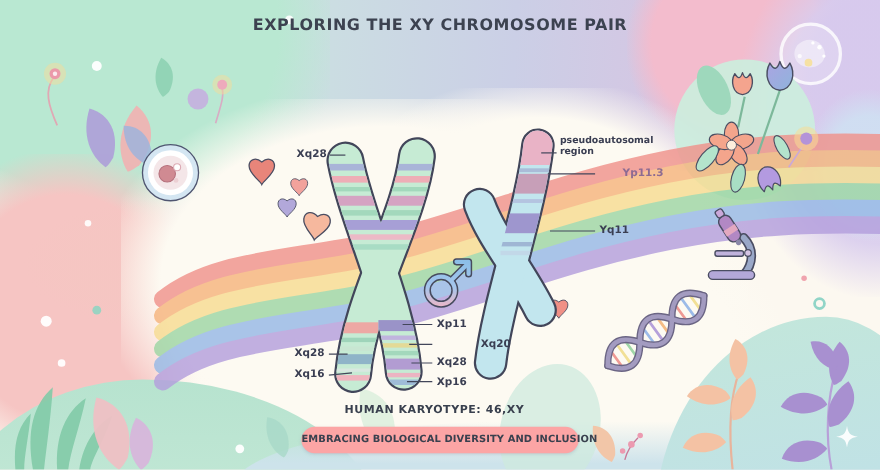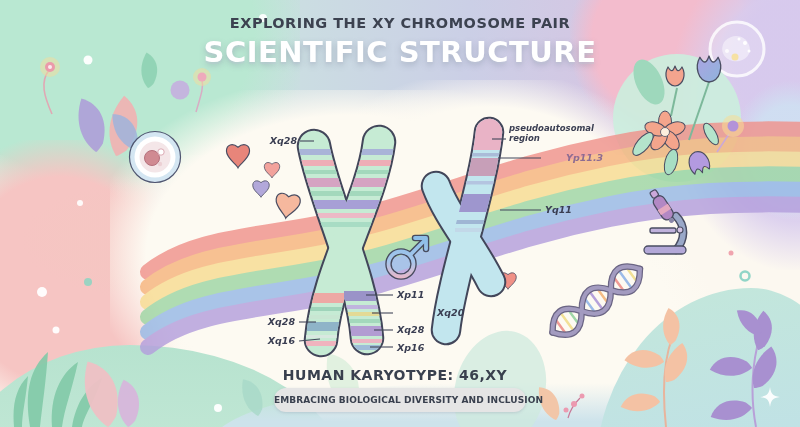--- a/index.html
+++ b/index.html
@@ -5,28 +5,28 @@
   html,body{margin:0;padding:0;background:#e8e8e8;}
   .stage{position:relative;width:800px;height:427px;overflow:hidden;
          background:#fcf8f0;font-family:"DejaVu Sans","Liberation Sans",sans-serif;}
   .blob{position:absolute;pointer-events:none;}
   svg.scene{position:absolute;left:0;top:0;}
   .txt{position:absolute;color:#3a3e52;}
   .title-wrap{left:0;right:0;top:15px;text-align:center;}
   .kicker{font-size:14.5px;font-weight:bold;letter-spacing:.5px;color:#3c4250;margin-bottom:5px;}
   .main-title{font-size:29px;line-height:33px;font-weight:bold;letter-spacing:.5px;color:#ffffff;
               text-shadow:0 2px 0 rgba(190,198,212,.35),0 3px 6px rgba(128,140,160,.45);}
-  .lbl{position:absolute;font-size:9.5px;font-weight:bold;line-height:1.1;color:#3a3e52;font-style:italic;}
+  .lbl{position:absolute;font-size:9.5px;font-weight:bold;line-height:1.1;color:#3a3e52;}
   .lbl.right-align{text-align:right;}
   .lbl.small{font-size:8.5px;line-height:1.2;white-space:pre-line;}
   .lbl.mauve{color:#8d6b92;}
   .karyotype{left:270px;top:367px;width:250px;text-align:center;
-             font-size:14px;font-weight:bold;letter-spacing:.5px;color:#39404e;}
+             font-size:10px;font-weight:bold;letter-spacing:.5px;color:#39404e;}
   .banner{position:absolute;left:274px;top:388px;width:252px;height:24px;line-height:24px;
-          background:#e5e5e5;border-radius:12px;text-align:center;white-space:nowrap;
+          background:#fca5a5;border-radius:12px;text-align:center;white-space:nowrap;
           font-size:9px;font-weight:bold;letter-spacing:.1px;color:#39404e;
           box-shadow:0 1px 3px rgba(140,150,170,.35);}
 </style>
 </head>
 <body>
 
 <div class="stage">
 
   <div class="blob" style="left:-10px;top:-10px;width:820px;height:165px;background:linear-gradient(93deg,#b5e3cf 0%,#c9e4d8 16%,#cbdde2 38%,#cbcfe6 58%,#d5c6e3 75%,#c4aee4 100%);"></div>
   <div class="blob" style="left:-80px;top:-100px;width:380px;height:320px;background:radial-gradient(ellipse at 45% 40%,#b9e8d2 55%,rgba(185,232,210,0) 75%);"></div>
@@ -302,21 +302,20 @@
       <line x1="299" y1="341" x2="320" y2="339"></line>
       <line x1="366" y1="295" x2="393" y2="295"></line>
       <line x1="372" y1="313" x2="393" y2="313"></line>
       <line x1="374" y1="330" x2="393" y2="330"></line>
       <line x1="370" y1="347" x2="393" y2="347"></line>
     </g>
   </svg>
 
   <div class="txt title-wrap">
     <div class="kicker">EXPLORING THE XY CHROMOSOME PAIR</div>
-    <div class="main-title">SCIENTIFIC STRUCTURE</div>
   </div>
 
   <div class="lbl right-align" style="left:255px;top:136px;width:42px;">Xq28</div>
   <div class="lbl small" style="left:509px;top:123px;width:90px;">pseudoautosomal
 region</div>
   <div class="lbl mauve" style="left:566px;top:153px;">Yp11.3</div>
   <div class="lbl" style="left:545px;top:205px;text-align:right;">Yq11</div>
   <div class="lbl right-align" style="left:253px;top:317px;width:42px;">Xq28</div>
   <div class="lbl right-align" style="left:253px;top:336px;width:42px;">Xq16</div>
   <div class="lbl" style="left:397px;top:290px;">Xp11</div>

